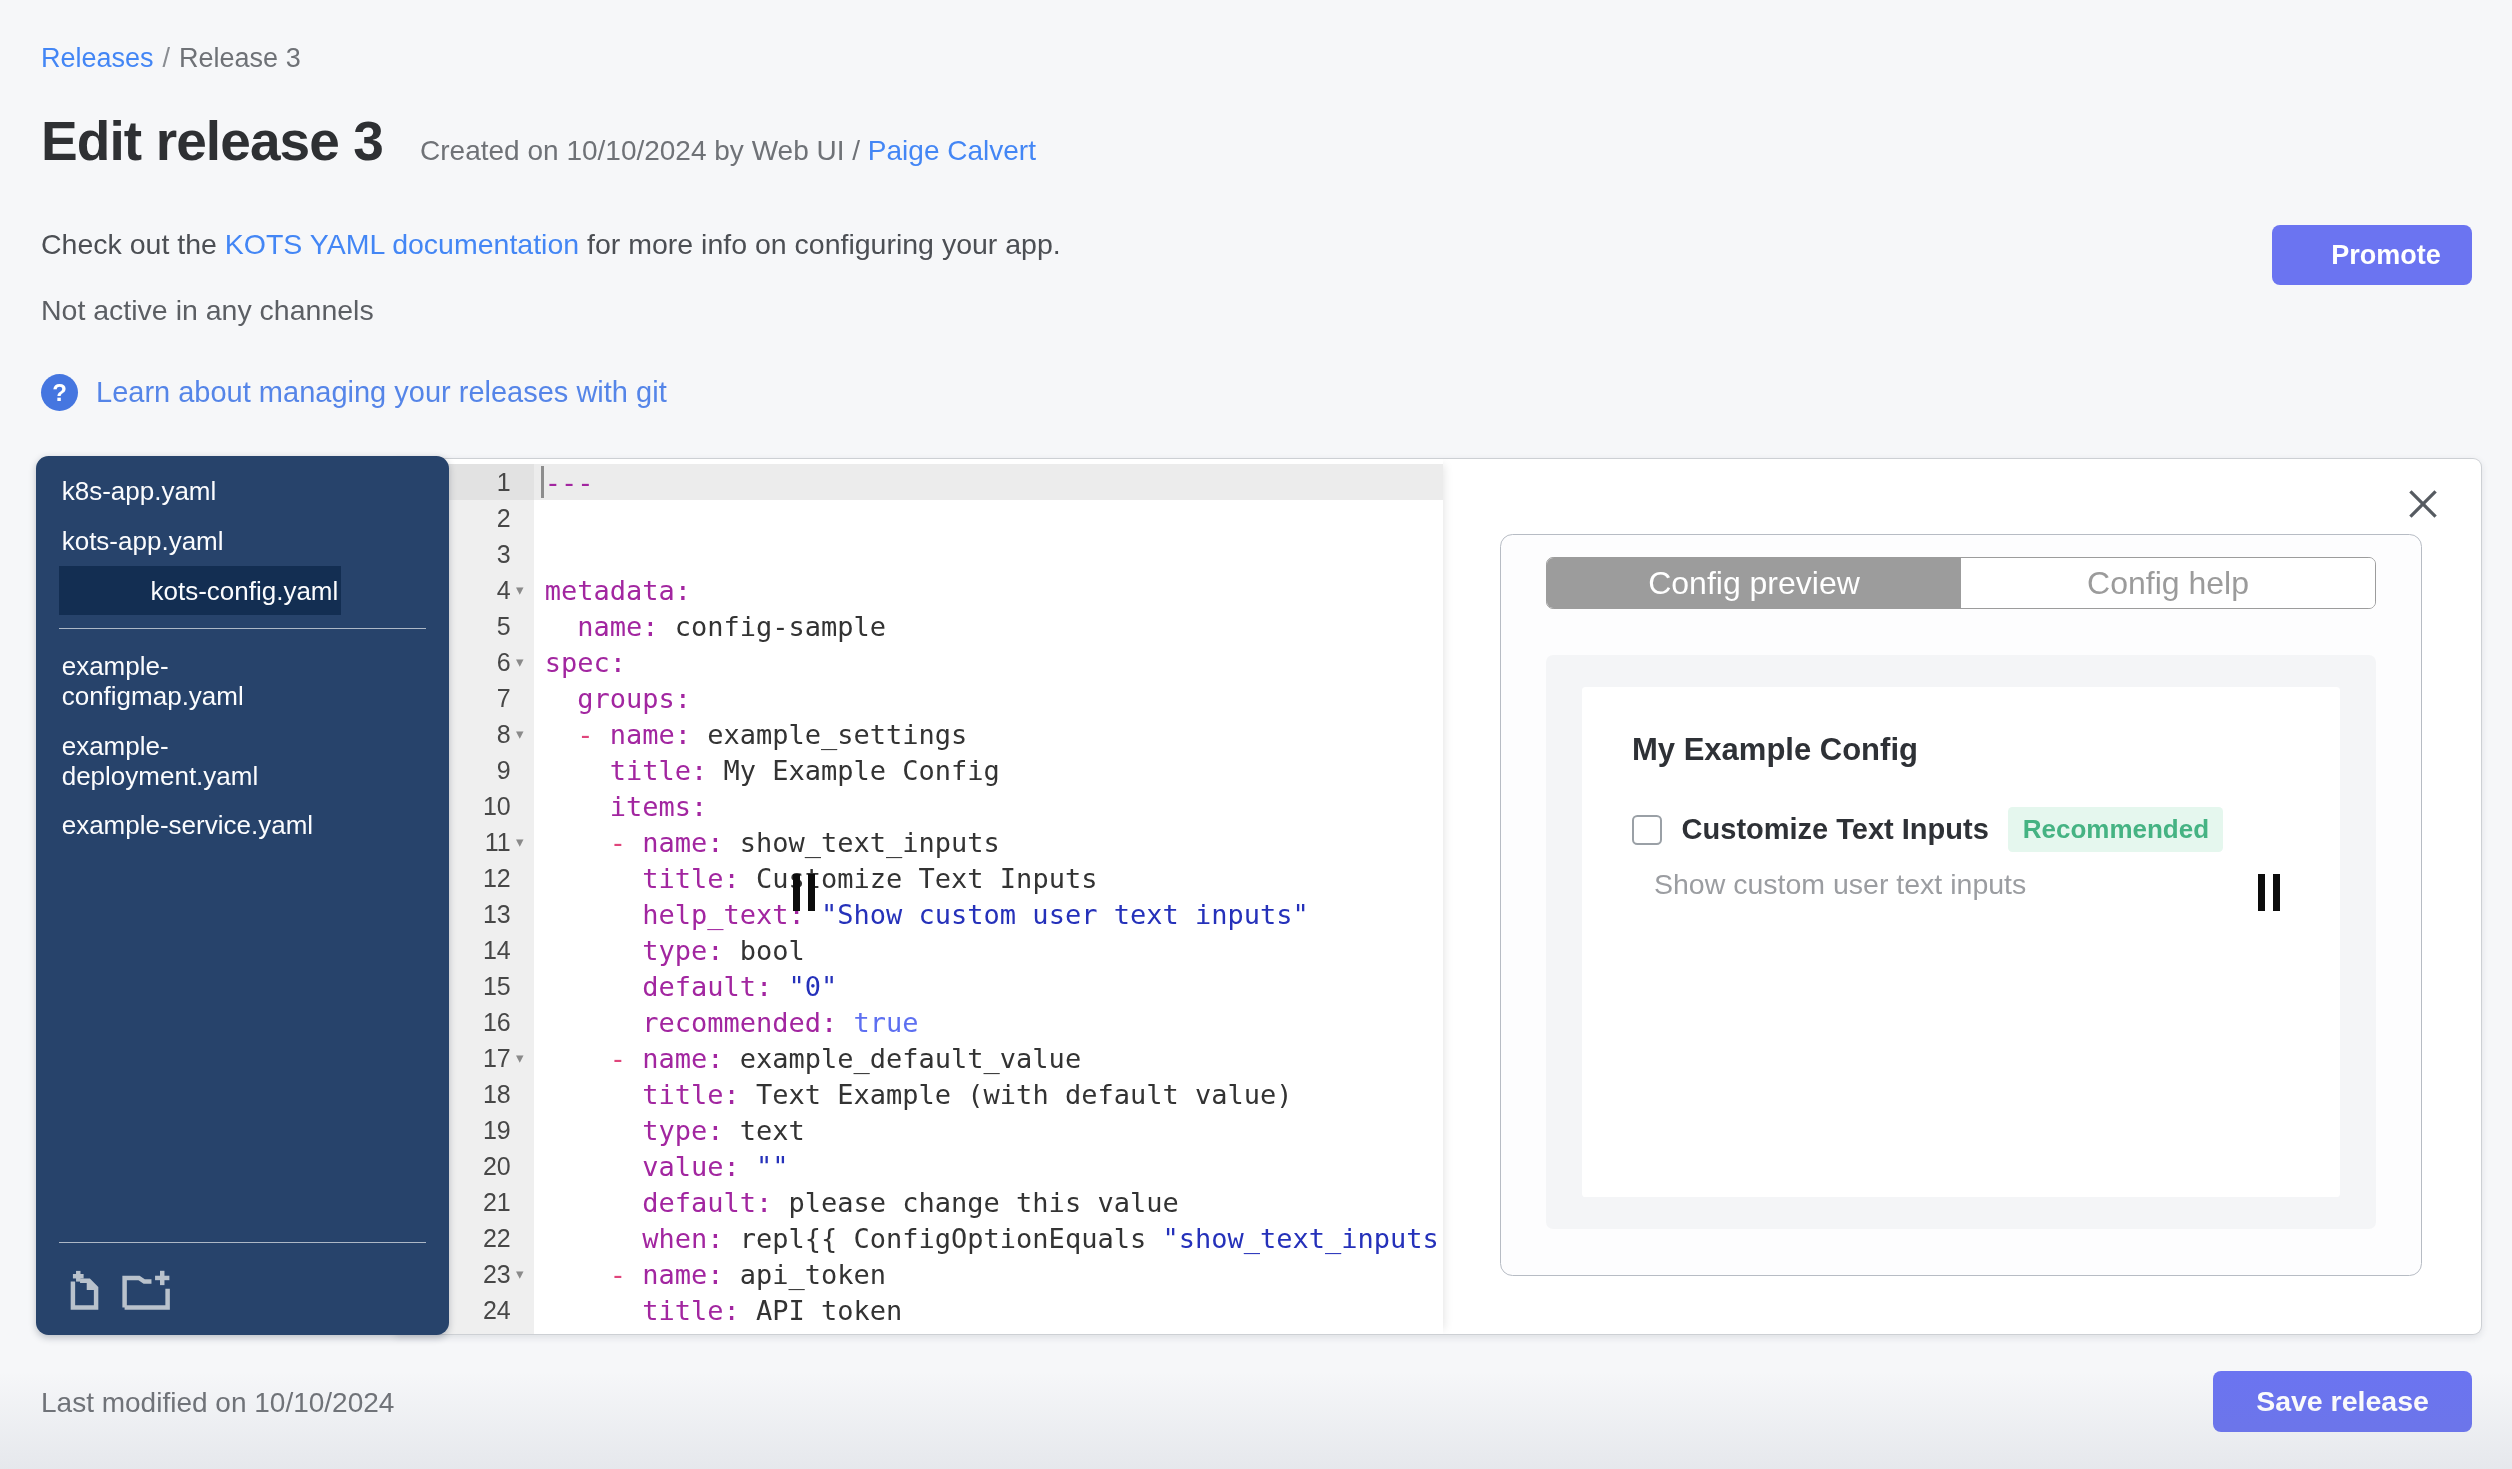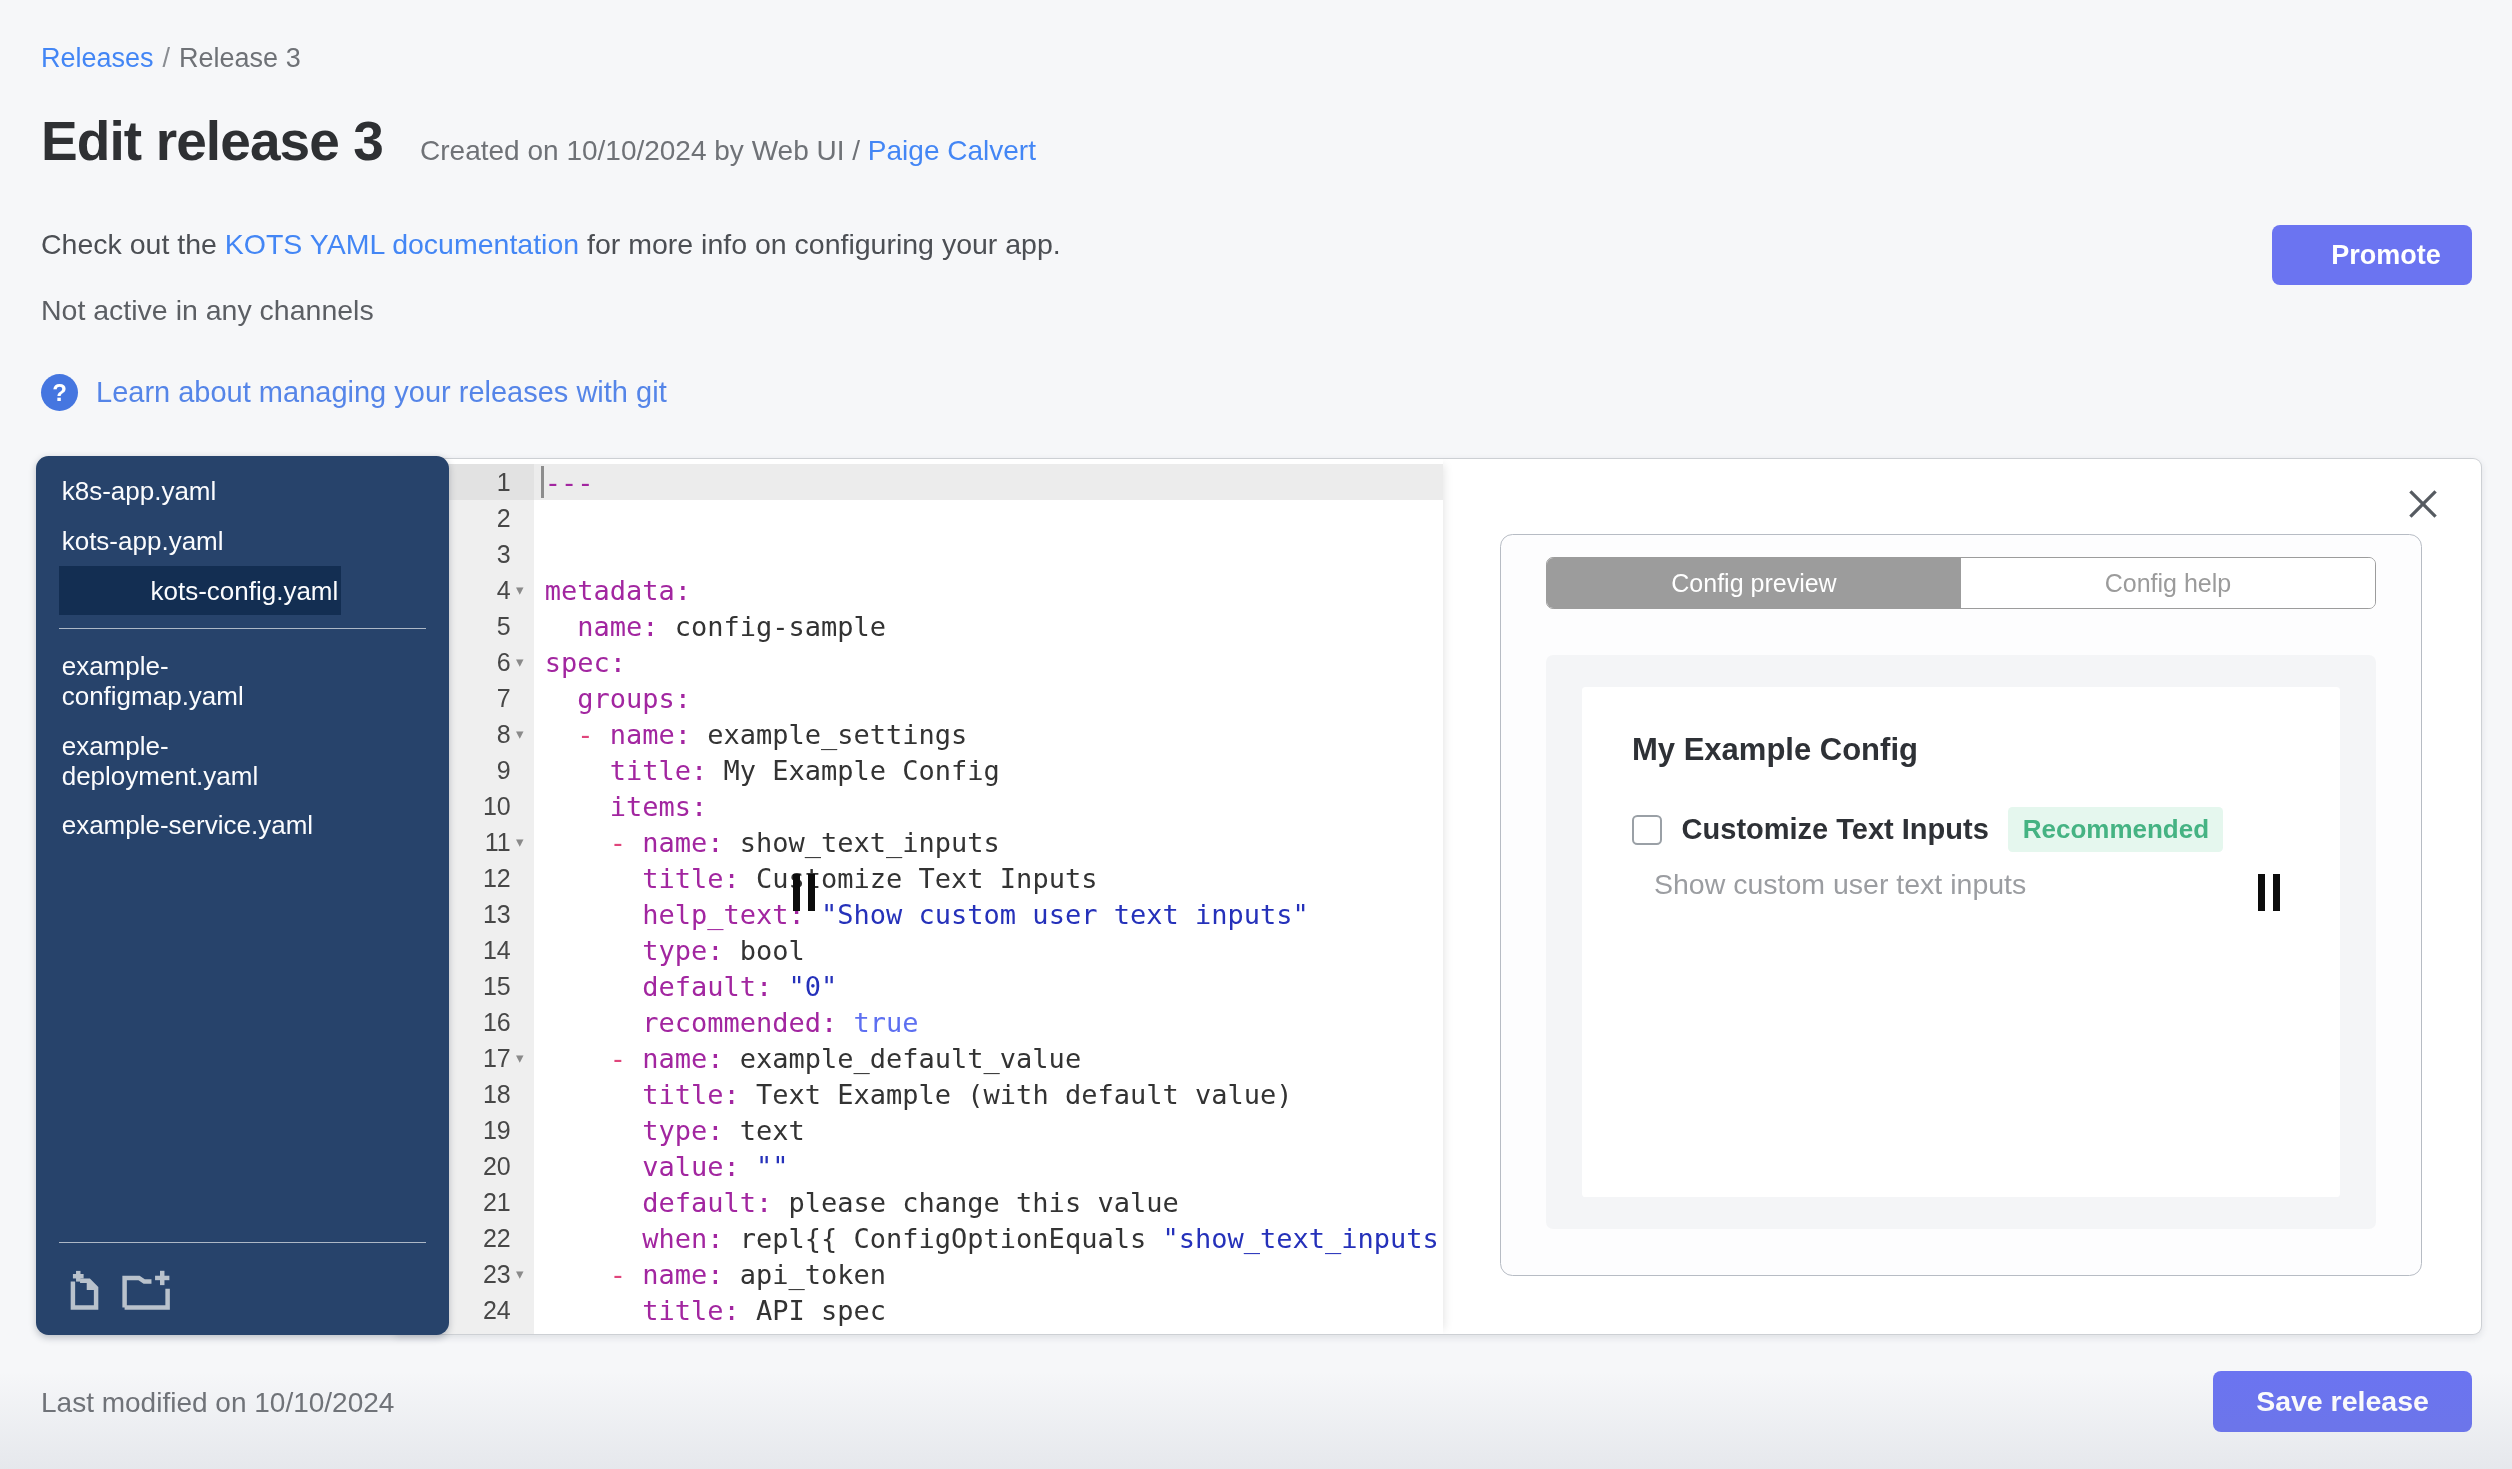--- a/index.html
+++ b/index.html
@@ -75,21 +75,21 @@
   .handle-left  { left:398px; }
   .handle-right { left:1863px; }
 
   
   .close-x { position:absolute; left:2010px; top:27px; width:36px; height:36px; cursor:pointer; }
 
   
   .modal { position:absolute; left:1105px; top:75px; width:922px; height:742px; background:#fdfdfe;
            border:1.8px solid #b7bcc4; border-radius:12.5px; padding:22px 45px; }
   .tab-group { display:flex; height:52px; border:1.8px solid #9c9c9c; border-radius:7.1px; overflow:hidden; }
-  .tab { flex:1; display:flex; align-items:center; justify-content:center; font-size:25px; cursor:pointer;
+  .tab { flex:1; display:flex; align-items:center; justify-content:center; font-size:32px; cursor:pointer;
          background:#fff; color:#9b9b9b; }
   .tab.active { background:#9c9c9c; color:#fff; }
   .inset { margin-top:46px; height:574px; background:#f4f5f7; border-radius:7.1px; padding:32px 36px; }
   .cfg-card { background:#fff; border-radius:3.6px; height:100%; padding:45px 50px; }
   .cfg-title { font-size:31px; font-weight:bold; color:#2e3136; }
   .chk-row { display:flex; align-items:center; gap:19.6px; margin-top:39px; }
   .checkbox { width:30px; height:30px; border:2.7px solid #9aa0a6; border-radius:5.3px; background:#fff; cursor:pointer; flex:none; }
   .chk-label { font-size:29px; font-weight:bold; color:#2e3136; }
   .badge { background:#e5f7ee; color:#45b383; font-size:26px; font-weight:bold; padding:7.1px 14.3px; border-radius:4.5px; }
   .cfg-help { margin-top:16px; margin-left:22px; font-size:28.5px; color:#9b9da1; }
@@ -289,21 +289,21 @@
             <span class="num">23</span>
             <span class="fold">▾</span>
           </div>
           <div class="code"><span class="t-plain">    </span><span class="t-dash">- </span><span class="t-key">name:</span><span class="t-plain"> api_token</span></div>
         </div>
         <div class="line">
           <div class="gut">
             <span class="num">24</span>
             <span class="fold empty">▾</span>
           </div>
-          <div class="code"><span class="t-plain">      </span><span class="t-key">title:</span><span class="t-plain"> API spec</span></div>
+          <div class="code"><span class="t-plain">      </span><span class="t-key">title:</span><span class="t-plain"> API token</span></div>
         </div>
         <div class="line">
           <div class="gut">
             <span class="num">25</span>
             <span class="fold empty">▾</span>
           </div>
           <div class="code"><span class="t-plain">      </span><span class="t-key">type:</span><span class="t-plain"> password</span></div>
         </div>
       </div>
 

